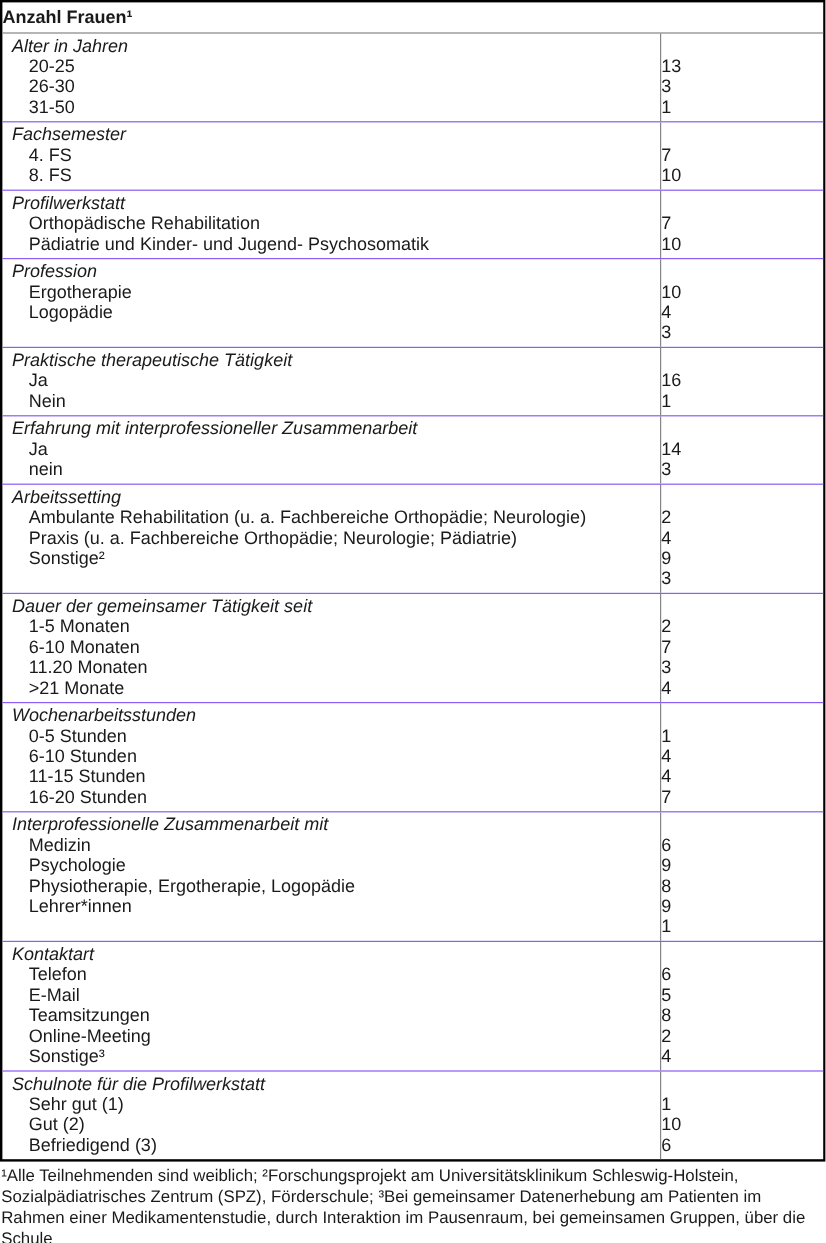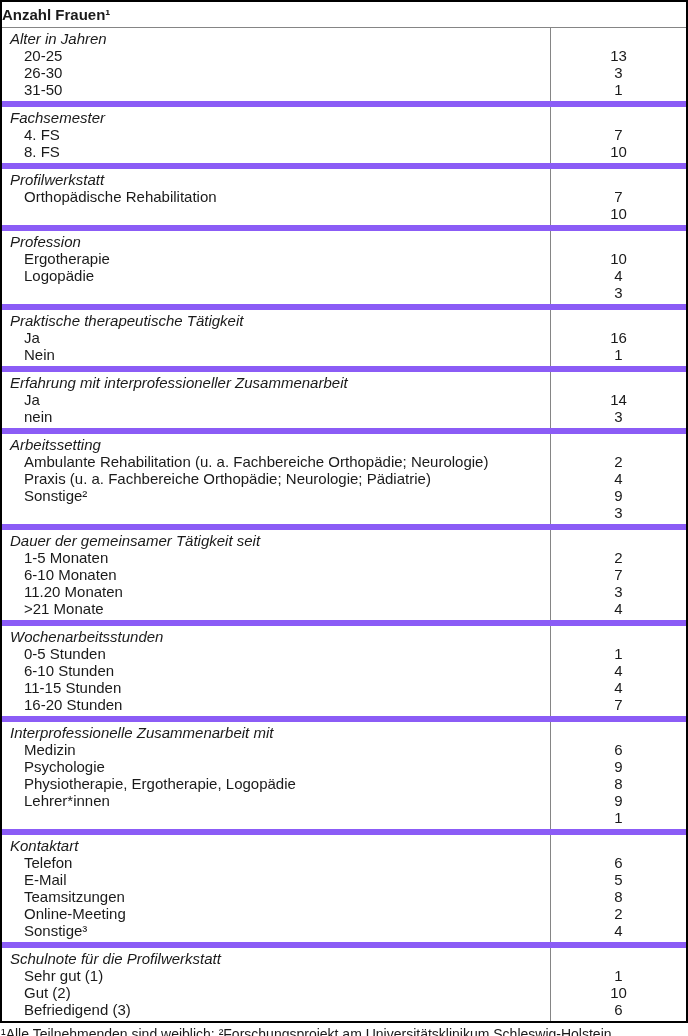--- a/index.html
+++ b/index.html
@@ -22,36 +22,36 @@
     background: #ffffff;
   }
   .header-row {
     text-align: left;
     font-weight: bold;
     padding: 4px 7px 4px 0;
     border-bottom: 1px solid #858585;
   }
   .section {
     display: flex;
-    border-bottom: 6px solid #8b5cf6;
+    border-bottom: 1px solid #8b5cf6;
   }
   .section:last-child {
     border-bottom: none;
   }
   .cell-left {
     flex: 1 1 auto;
     min-width: 0;
     padding: 2px 4px 3px 0;
   }
   .cell-right {
     box-sizing: border-box;
     width: 136px;
     flex: 0 0 136px;
     border-left: 1px solid #858585;
-    text-align: center;
+    text-align: left;
     padding: 2px 0 3px 0;
   }
   .sec-title {
     font-style: italic;
     padding-left: 8px;
     white-space: nowrap;
   }
   .item {
     padding-left: 22px;
     white-space: nowrap;
@@ -95,20 +95,21 @@
         <div class="cell-right">
           <div class="num">&nbsp;</div>
           <div class="num">7</div>
           <div class="num">10</div>
         </div>
       </div>
       <div class="section">
         <div class="cell-left">
           <div class="sec-title">Profilwerkstatt</div>
           <div class="item">Orthopädische Rehabilitation</div>
+          <div class="item">Pädiatrie und Kinder- und Jugend- Psychosomatik</div>
         </div>
         <div class="cell-right">
           <div class="num">&nbsp;</div>
           <div class="num">7</div>
           <div class="num">10</div>
         </div>
       </div>
       <div class="section">
         <div class="cell-left">
           <div class="sec-title">Profession</div>

